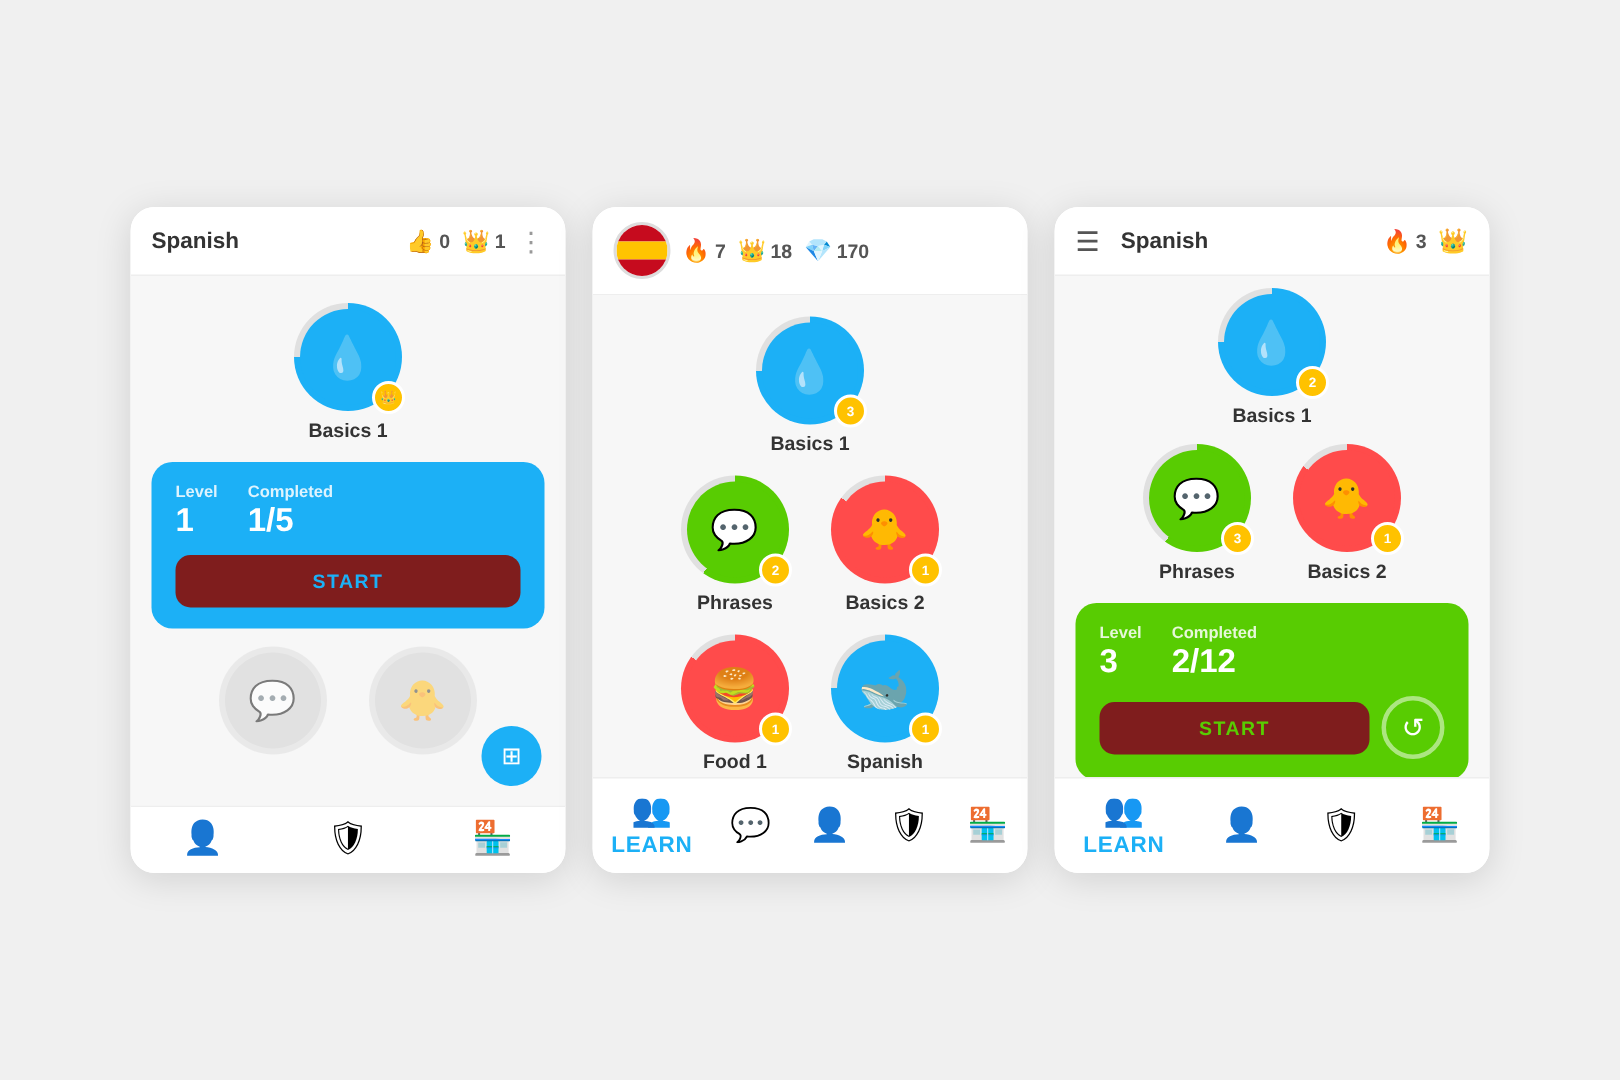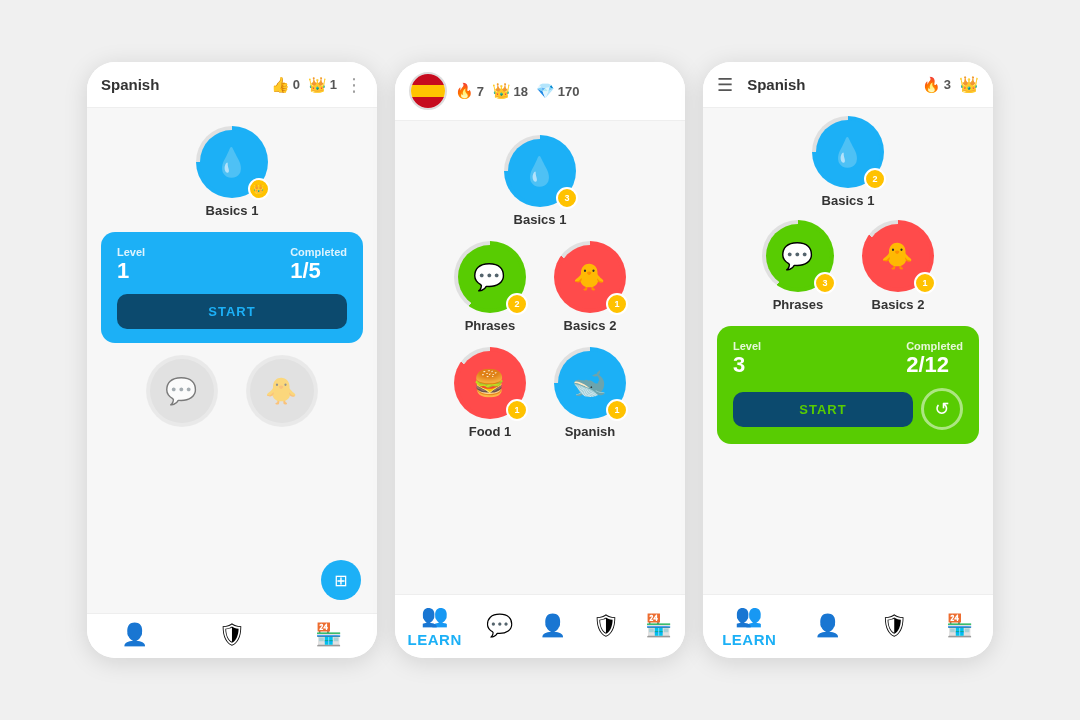--- a/index.html
+++ b/index.html
@@ -10,23 +10,23 @@
       font-family: 'Arial', sans-serif;
       display: flex;
       align-items: center;
       justify-content: center;
       gap: 18px;
       overflow: hidden;
     }
 
     .phone {
       width: 290px;
-      height: 596px;
+      height: 444px;
       background: #fff;
-      border-radius: 28px;
+      border-radius: 16px;
       box-shadow: 0 4px 24px rgba(0,0,0,0.13);
       overflow: hidden;
       display: flex;
       flex-direction: column;
       position: relative;
     }
 
     
     .top-bar {
       display: flex;
@@ -199,39 +199,39 @@
     }
     .popup-green {
       background: #58cc02;
       border-radius: 14px;
       padding: 14px 16px;
       width: 100%;
       margin-top: 2px;
     }
     .popup-row {
       display: flex;
+      gap: 20px;
       margin-bottom: 10px;
-      justify-content: space-between;
     }
     .popup-stat {
       display: flex;
       flex-direction: column;
     }
     .popup-stat .label {
       font-size: 11px;
       color: rgba(255,255,255,0.85);
       font-weight: 600;
     }
     .popup-stat .value {
       font-size: 22px;
       font-weight: 900;
       color: #fff;
     }
     .start-btn {
-      background: #0c4a6e;
+      background: #7f1d1d;
       border: none;
       border-radius: 10px;
       padding: 10px 0;
       width: 100%;
       font-size: 13px;
       font-weight: 900;
       cursor: pointer;
       letter-spacing: 1px;
     }
     .start-btn-blue { color: #1cb0f6; }

